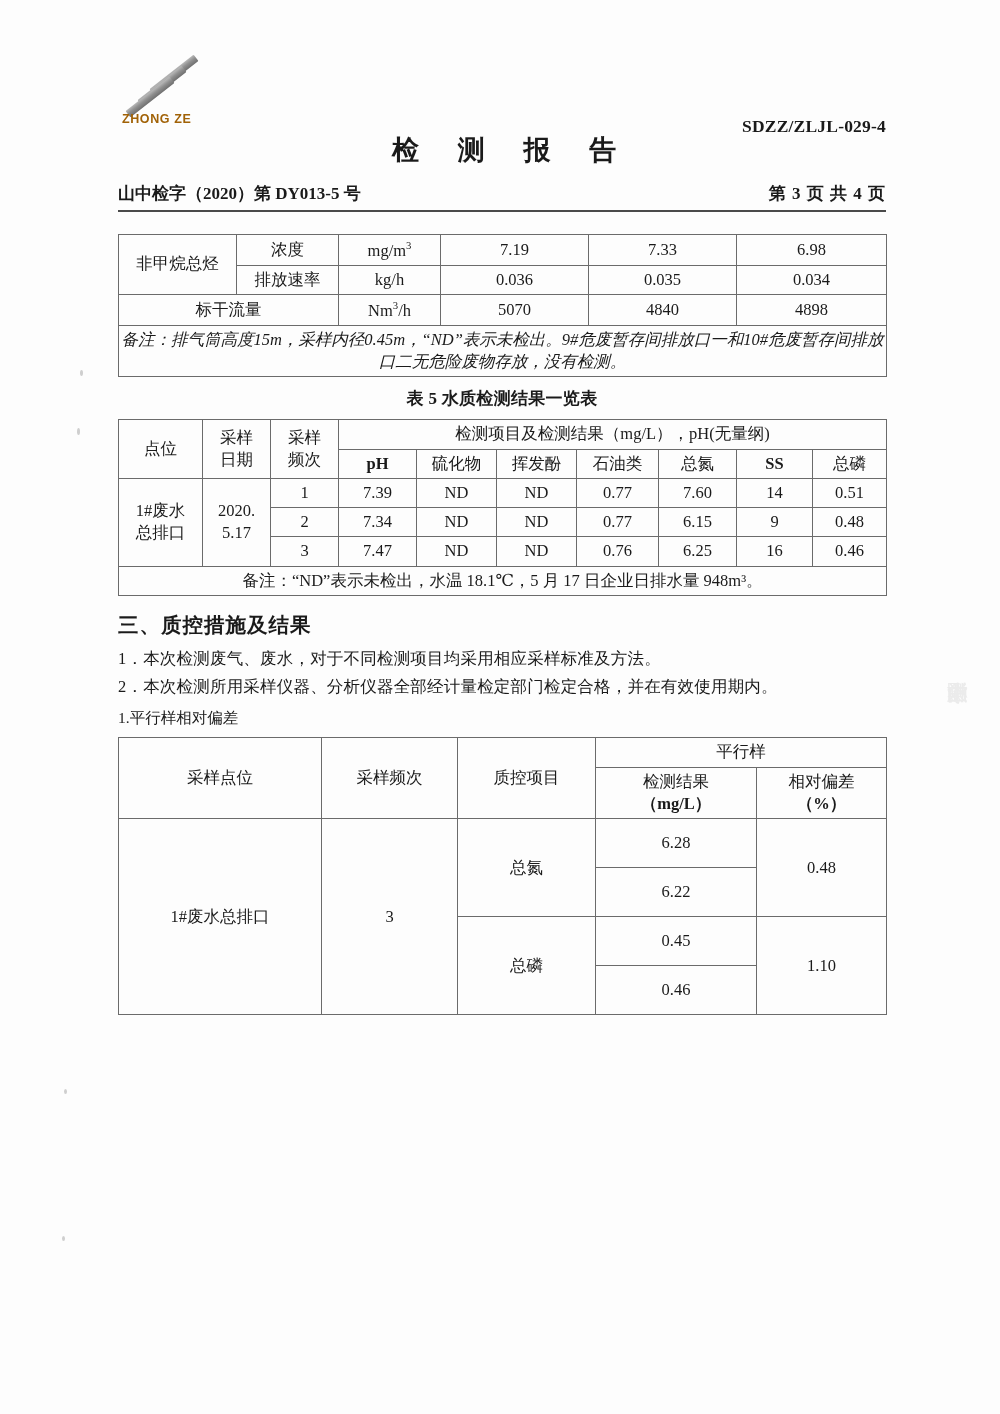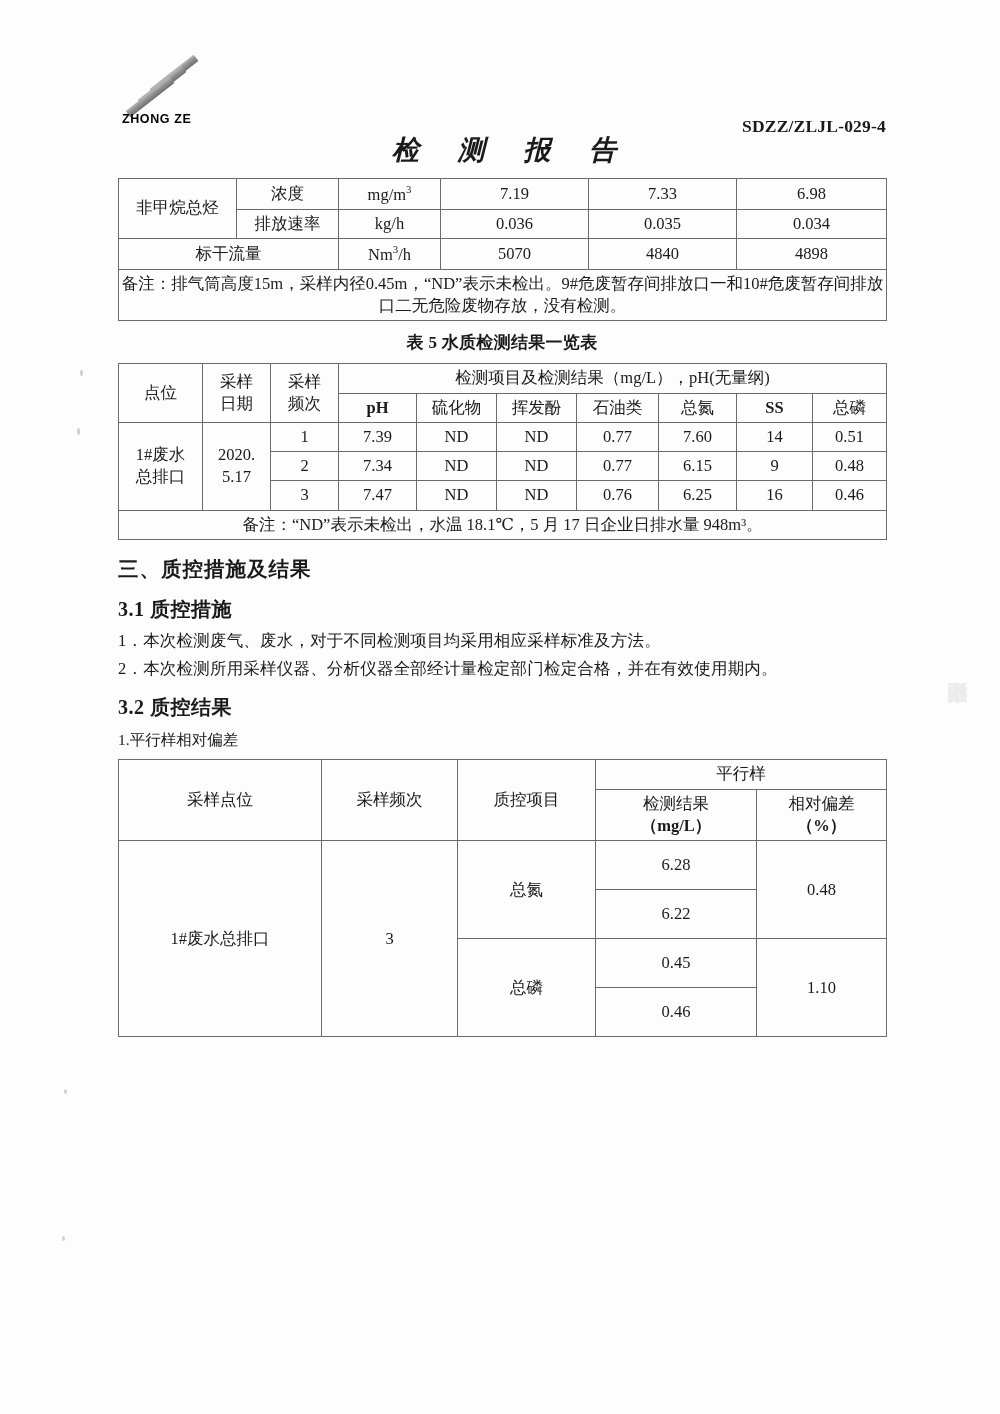--- a/index.html
+++ b/index.html
@@ -59,21 +59,21 @@
   .logo-bar.b2 { left: 14px; top: 14px; }
   .logo-bar.b3 { left: 2px;  top: 25px; }
   .logo-text {
     position: absolute;
     left: 2px;
     top: 44px;
     font-family: "Liberation Sans", sans-serif;
     font-weight: bold;
     font-size: 12.5px;
     letter-spacing: 0.6px;
-    color: #000000;
+    color: #a16207;
   }
   .doc-code {
     position: absolute;
     right: 0;
     top: 56px;
     font-family: "Liberation Serif", serif;
     font-weight: bold;
     font-size: 17.5px;
     letter-spacing: 0.2px;
     white-space: nowrap;
@@ -82,21 +82,20 @@
     position: absolute;
     left: 4px;
     right: 0;
     top: 72px;
     text-align: center;
     font-size: 27px;
     font-weight: bold;
     letter-spacing: 16px;
     text-indent: 16px;
     font-family: "Liberation Serif", "DejaVu Serif", serif;
-    font-style: italic;
   }
 
   .subhdr {
     position: relative;
     height: 32px;
     border-bottom: 2.2px solid #4a4a4a;
     margin-bottom: 22px;
   }
   .doc-no {
     position: absolute;
@@ -128,20 +127,21 @@
     vertical-align: middle;
     font-size: 16.5px;
     padding: 3px 2px;
     line-height: 1.35;
   }
   td.note {
     text-align: left;
     padding: 6px 9px 7px 9px;
     line-height: 1.55;
     font-size: 16px;
+    font-style: italic;
   }
   td.note-center {
     text-align: center;
     padding: 5px 8px;
     font-size: 16px;
   }
   .bold { font-weight: bold; }
   sup { font-size: 0.65em; vertical-align: super; }
 
   
@@ -218,20 +218,24 @@
           <span class="logo-bar b1"></span>
           <span class="logo-bar b2"></span>
           <span class="logo-bar b3"></span>
         </div>
         <div class="logo-text">ZHONG ZE</div>
       </div>
       <div class="doc-code">SDZZ/ZLJL-029-4</div>
       <div class="report-title">检 测 报 告</div>
     </div>
 
+    <div class="subhdr">
+      <div class="doc-no">山中检字（2020）第 DY013-5 号</div>
+      <div class="page-no">第 3 页  共 4 页</div>
+    </div>
 
     <table class="grid">
       <colgroup>
         <col style="width:118px">
           <col style="width:102px">
           <col style="width:102px">
         <col style="width:148px">
           <col style="width:148px">
           <col style="width:150px">
       </colgroup>
@@ -340,24 +344,22 @@
           <td>16</td>
           <td>0.46</td>
         </tr>
         <tr>
           <td colspan="10" class="note-center">备注：“ND”表示未检出，水温 18.1℃，5 月 17 日企业日排水量 948m³。</td>
         </tr>
       </tbody>
     </table>
 
     <h2 class="sec-major">三、质控措施及结果</h2>
-    <h2 class="sec">3.1 质控措施</h2>
     <p class="body">1．本次检测废气、废水，对于不同检测项目均采用相应采样标准及方法。</p>
     <p class="body">2．本次检测所用采样仪器、分析仪器全部经计量检定部门检定合格，并在有效使用期内。</p>
-    <h2 class="sec">3.2 质控结果</h2>
     <p class="small-label">1.平行样相对偏差</p>
 
     <table class="grid">
       <colgroup>
         <col style="width:203px">
           <col style="width:136px">
           <col style="width:138px">
         <col style="width:161px">
           <col style="width:130px">
       </colgroup>

